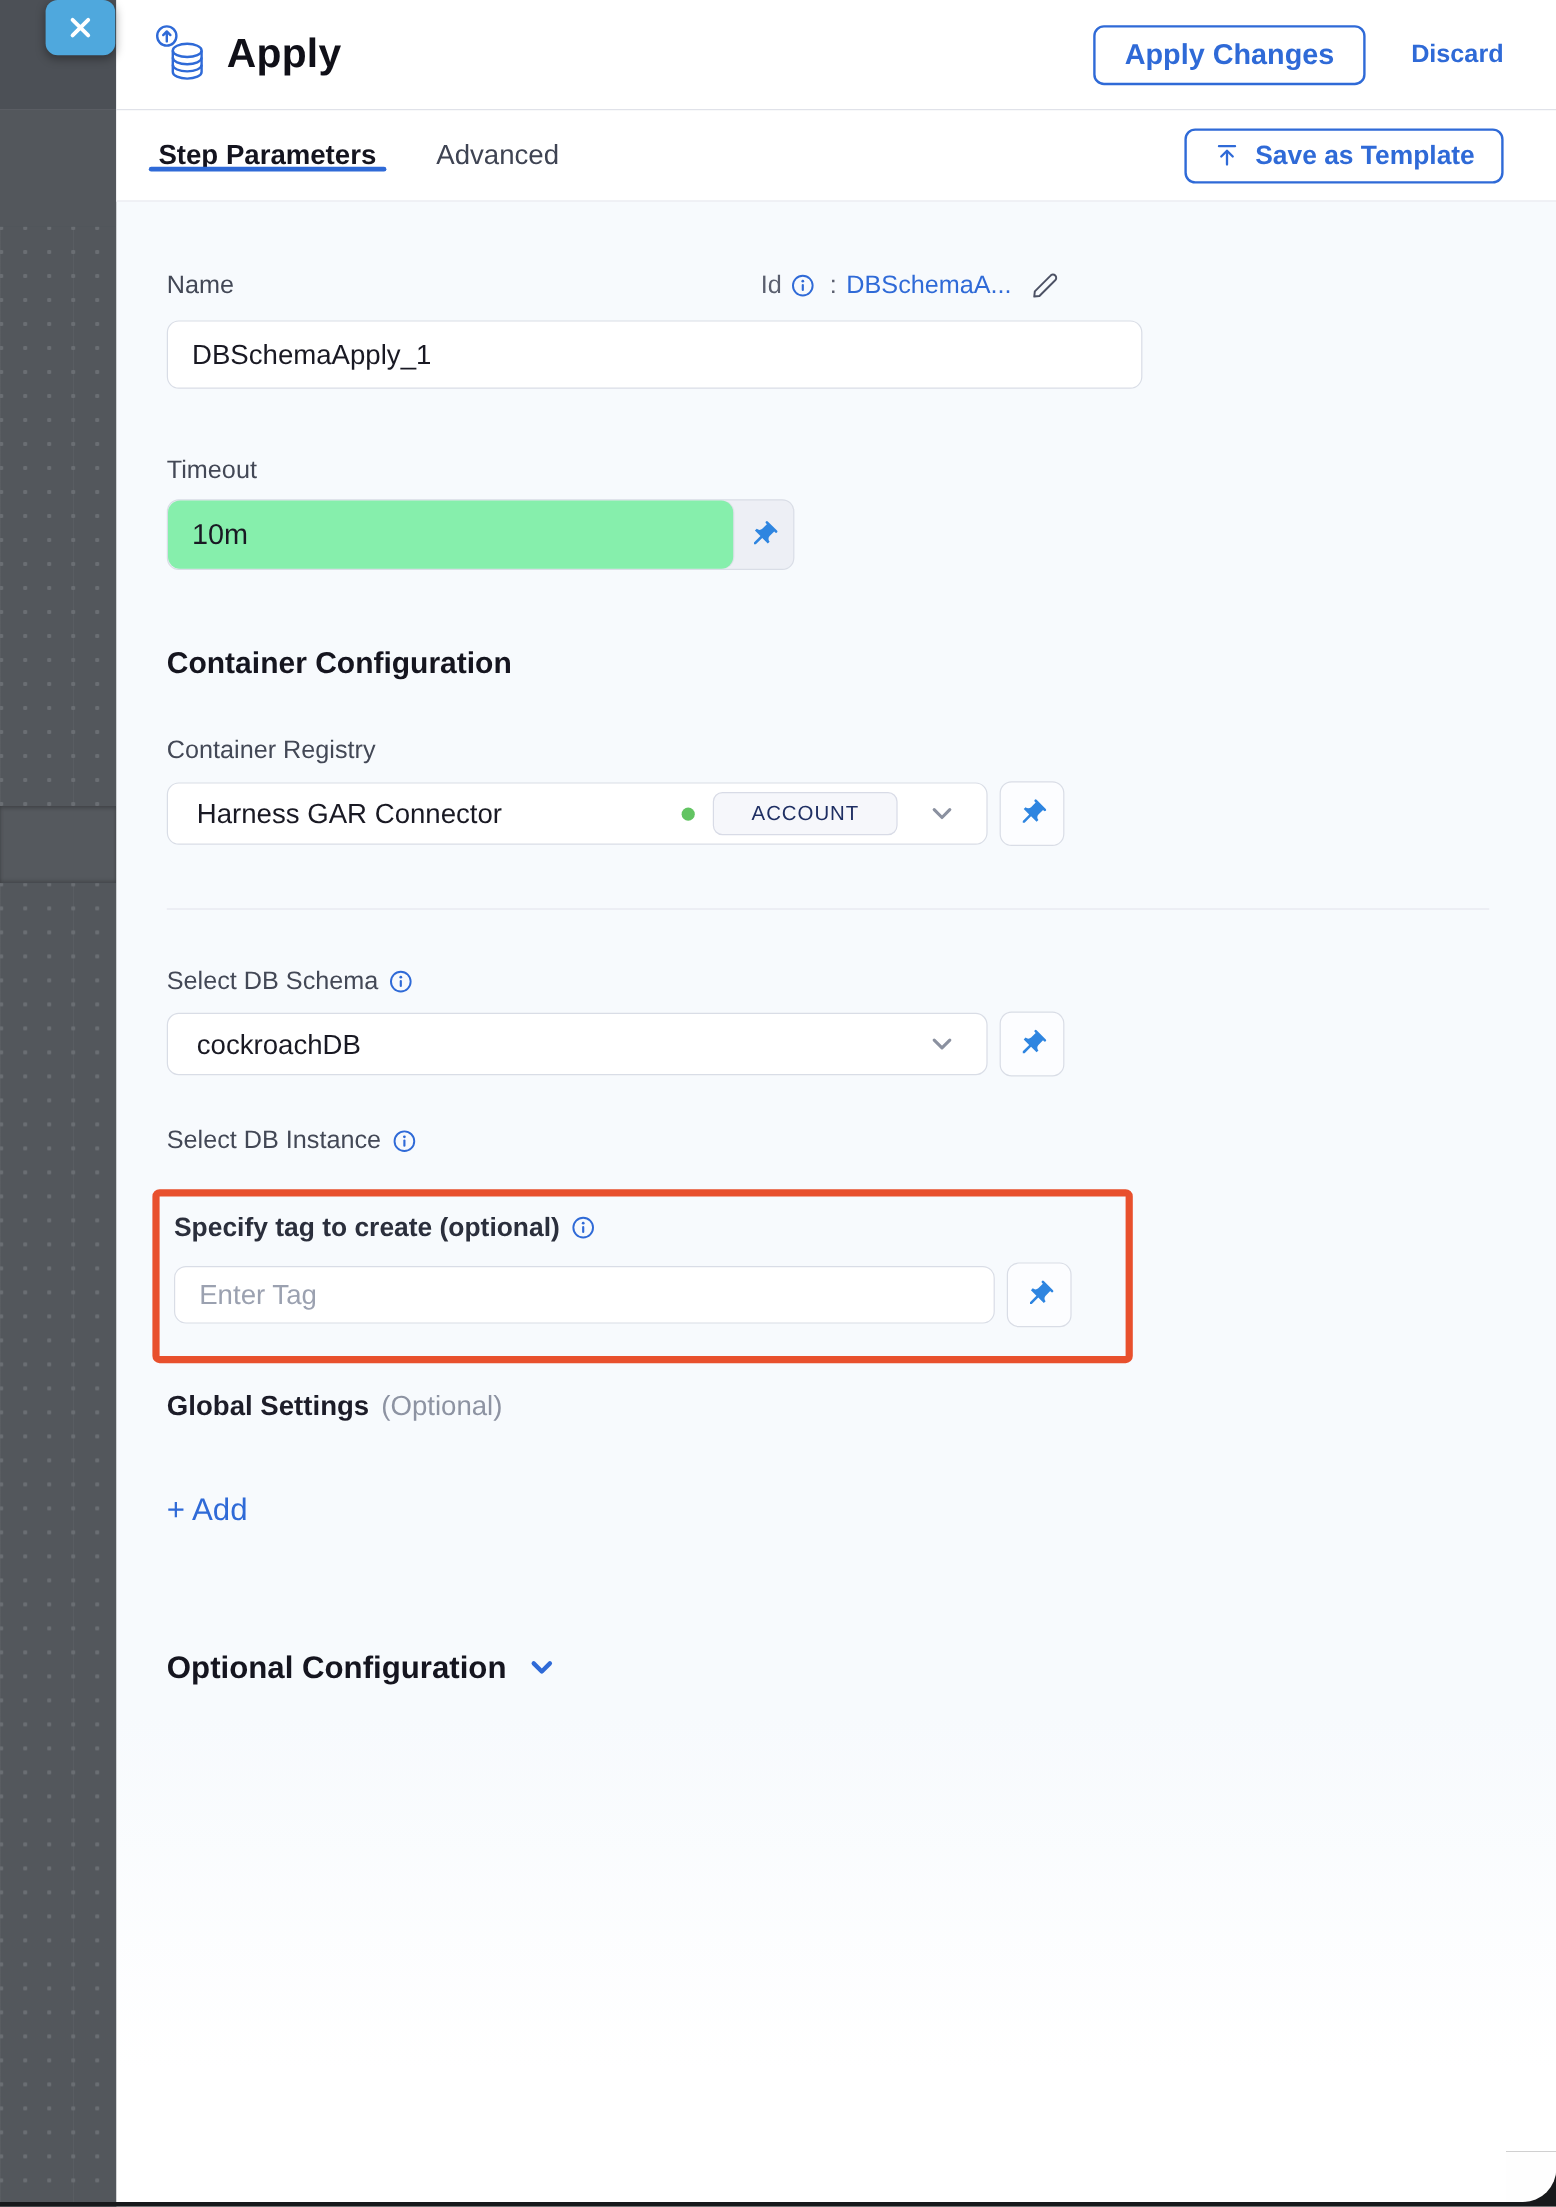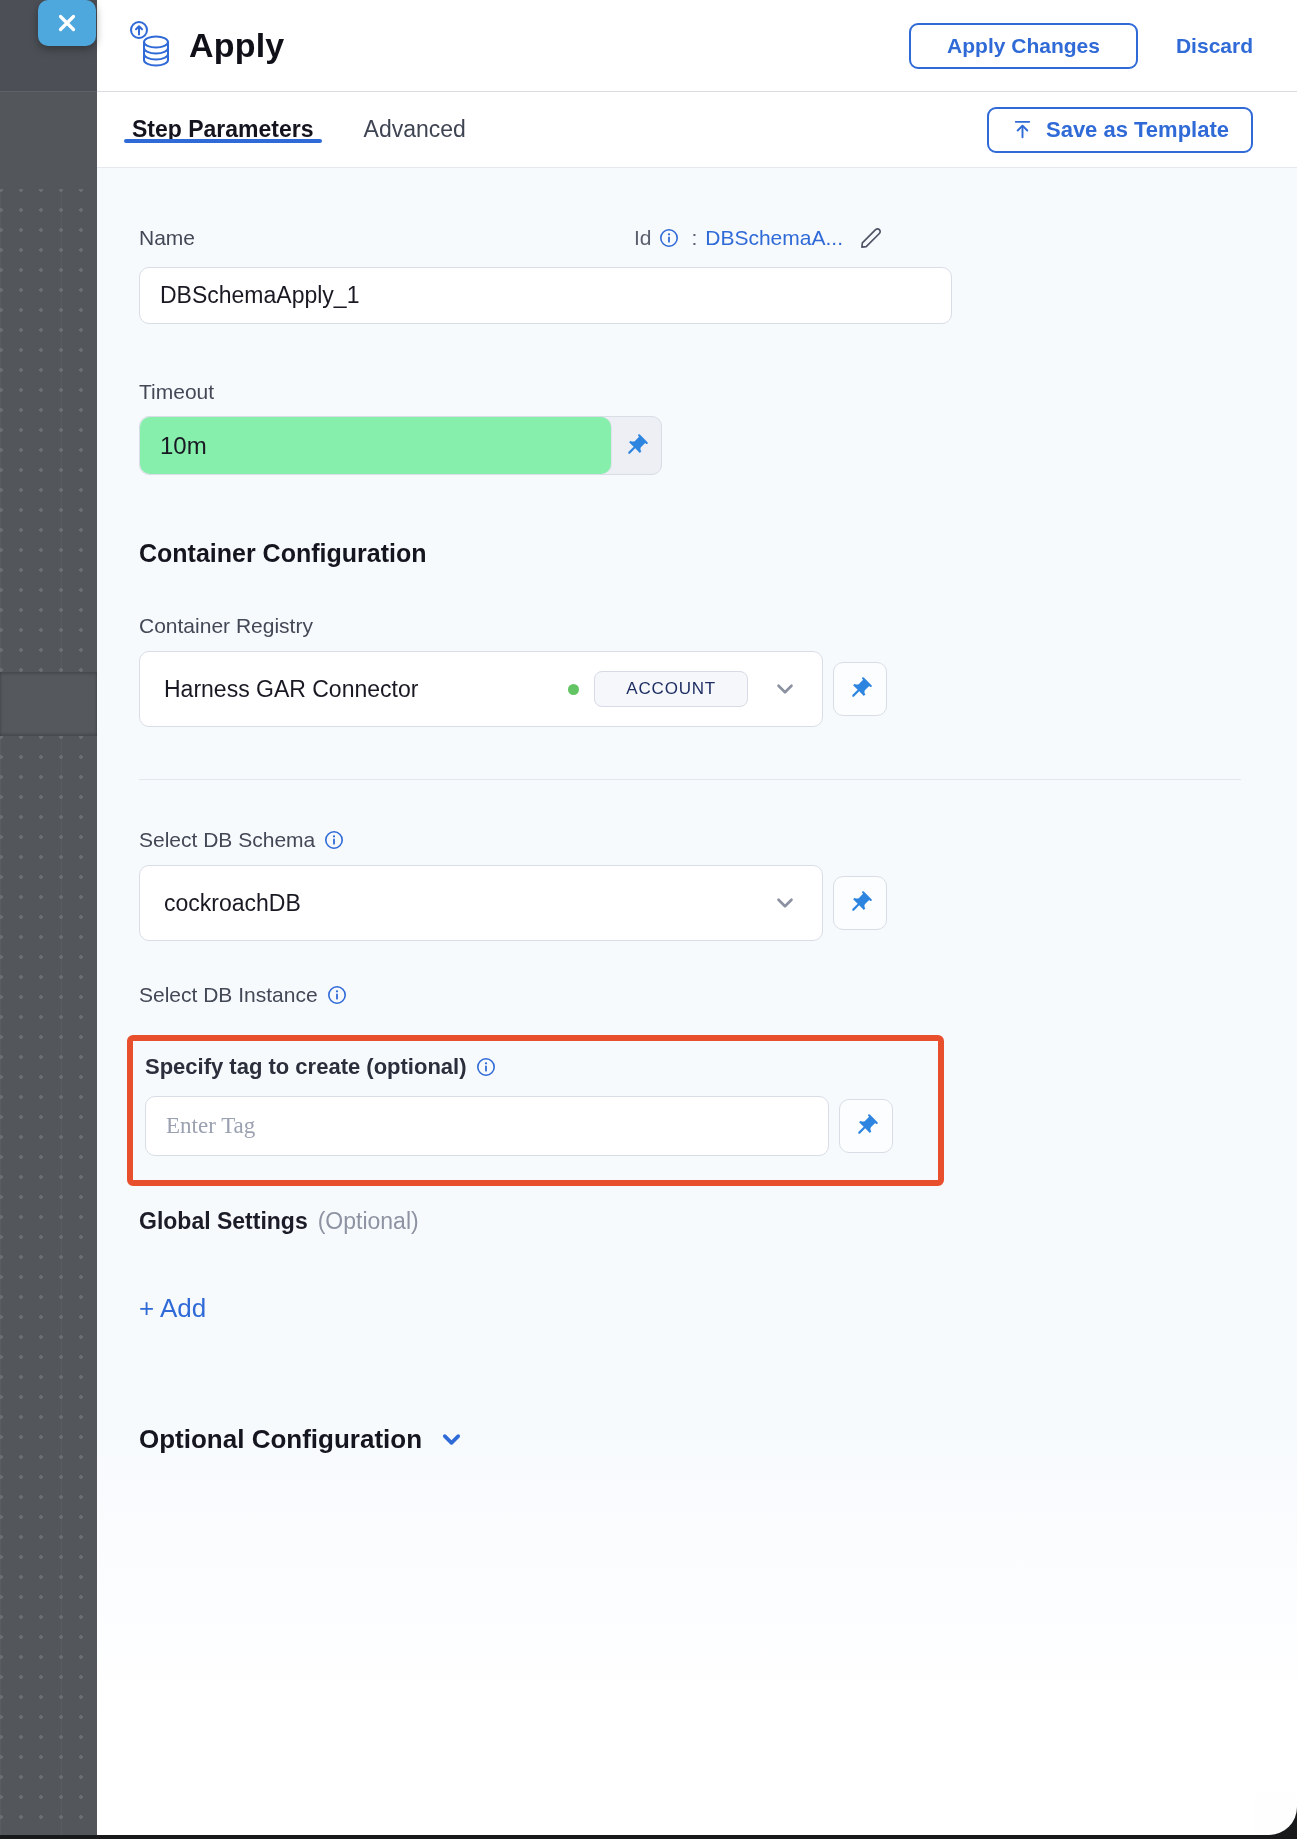--- a/index.html
+++ b/index.html
@@ -44,21 +44,21 @@
     display:flex; align-items:center; padding:0 44px 0 32px; flex:0 0 auto;
   }
   .title-wrap { display:flex; align-items:center; gap:16px; }
   .page-title { font-size:34px; font-weight:700; color:#101018; letter-spacing:.2px; }
   .header-actions { margin-left:auto; display:flex; align-items:center; gap:38px; }
   .btn-outline {
     background:#ffffff; border:2px solid #2f6ad7; color:#2f6ad7;
     border-radius:9px; font-weight:700; cursor:pointer;
     font-family:inherit;
   }
-  .apply-changes { font-size:21px; padding:9px 36px; }
+  .apply-changes { font-size:24px; padding:9px 24px; }
   .link-btn { background:none; border:none; color:#2f6ad7; font-weight:700; font-size:21px; cursor:pointer; font-family:inherit; padding:0; }
 
   .tab-bar {
     height:76px; background:#ffffff; border-bottom:1px solid #e6e8ef;
     display:flex; align-items:center; padding:0 44px 0 27px; flex:0 0 auto;
   }
   .tab { position:relative; display:flex; align-items:center; padding:0 8px; margin-right:34px; font-size:23px; color:#3f4453; cursor:pointer; }
   .tab.active { font-weight:700; color:#14141f; }
   .tab.active::after { content:""; position:absolute; left:0; right:0; bottom:0; height:4px; background:#2f6ad7; border-radius:2px; }
   .save-template {
@@ -94,21 +94,21 @@
     padding:0 20px; font-size:24px; color:#191923; font-family:inherit; outline:none;
     box-shadow:1px 0 0 #dfe2ea;
   }
   .pin-slot { flex:1; display:flex; align-items:center; justify-content:center; cursor:pointer; }
 
   .section-heading { margin-top:64px; font-size:25px; font-weight:700; color:#15151f; }
 
   .mt-label { margin-top:56px; }
   .select-row { display:flex; align-items:center; margin-top:13px; }
   .select {
-    width:684px; height:76px; background:#ffffff; border:1px solid #d9dde6; border-radius:10px;
+    width:684px; height:52px; background:#ffffff; border:1px solid #d9dde6; border-radius:10px;
     display:flex; align-items:center; padding:0 24px; font-size:23px; color:#191923; cursor:pointer;
   }
   .select .chev { margin-left:auto; display:flex; }
   .registry-extra { margin-left:auto; display:flex; align-items:center; }
   .status-dot { width:11px; height:11px; border-radius:50%; background:#62c462; margin-right:15px; }
   .scope-badge {
     background:#f6f7fb; border:1px solid #d8dbe6; border-radius:8px;
     padding:7px 31px; font-size:17px; letter-spacing:.8px; color:#1f2f63; font-weight:500;
   }
   .registry-extra .chev { margin-left:24px; display:flex; }
@@ -314,21 +314,21 @@
         <span class="tag-label">Specify tag to create (optional)</span>
         <span>
           <svg width="20" height="20" viewBox="0 0 20 20">
               <circle cx="10" cy="10" r="8.2" fill="none" stroke="#2f6ad7" stroke-width="1.6"></circle>
               <circle cx="10" cy="6.3" r="1.15" fill="#2f6ad7"></circle>
               <rect x="9.1" y="8.6" width="1.8" height="6" rx="0.9" fill="#2f6ad7"></rect>
             </svg>
         </span>
       </div>
       <div class="select-row" style="margin-top:16px">
-        <input class="text-input" style="width: 684px; height: 60px; font-family: Liberation Serif, serif;" placeholder="Enter Tag">
+        <input class="text-input" style="width: 684px; height: 48px;" placeholder="Enter Tag">
         <button class="pin-btn">
           <span>
             <svg width="26" height="26" viewBox="0 0 24 24" style="transform:rotate(45deg)">
                 <path fill="#2e85e0" d="M16 9V4h1a1 1 0 0 0 0-2H7a1 1 0 0 0 0 2h1v5c0 1.66-1.34 3-3 3v2h5.97v7l1 1 1-1v-7H19v-2c-1.66 0-3-1.34-3-3z"></path>
               </svg>
           </span>
         </button>
       </div>
     </div>
 

